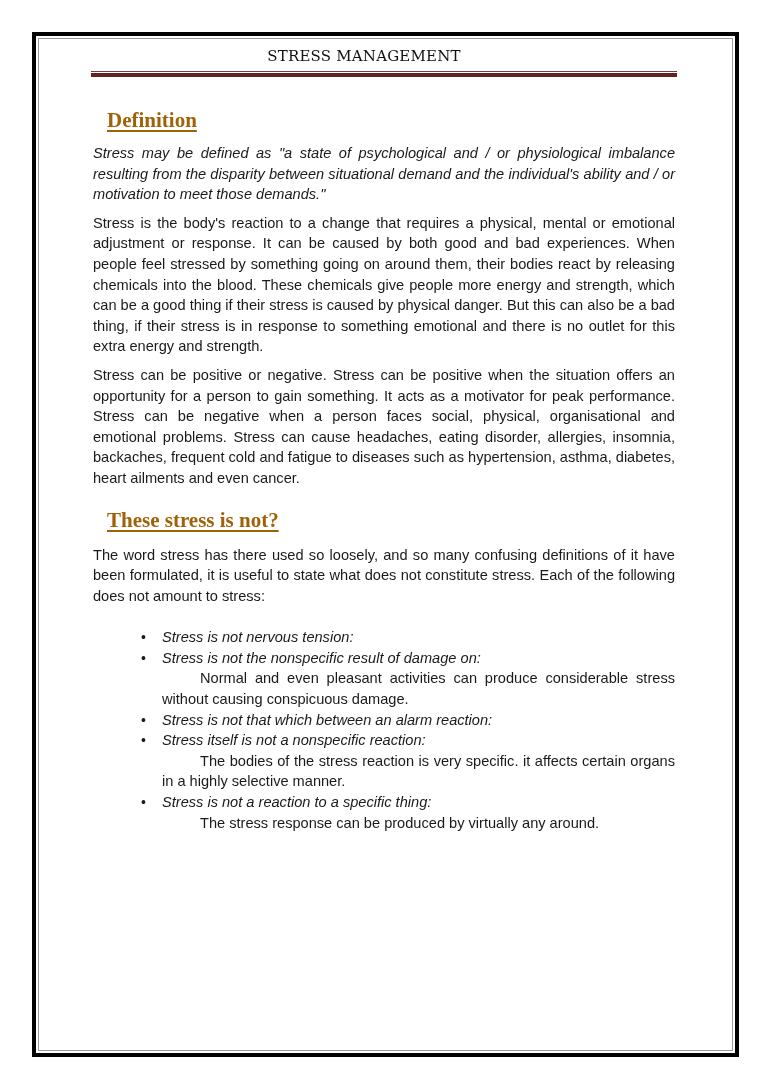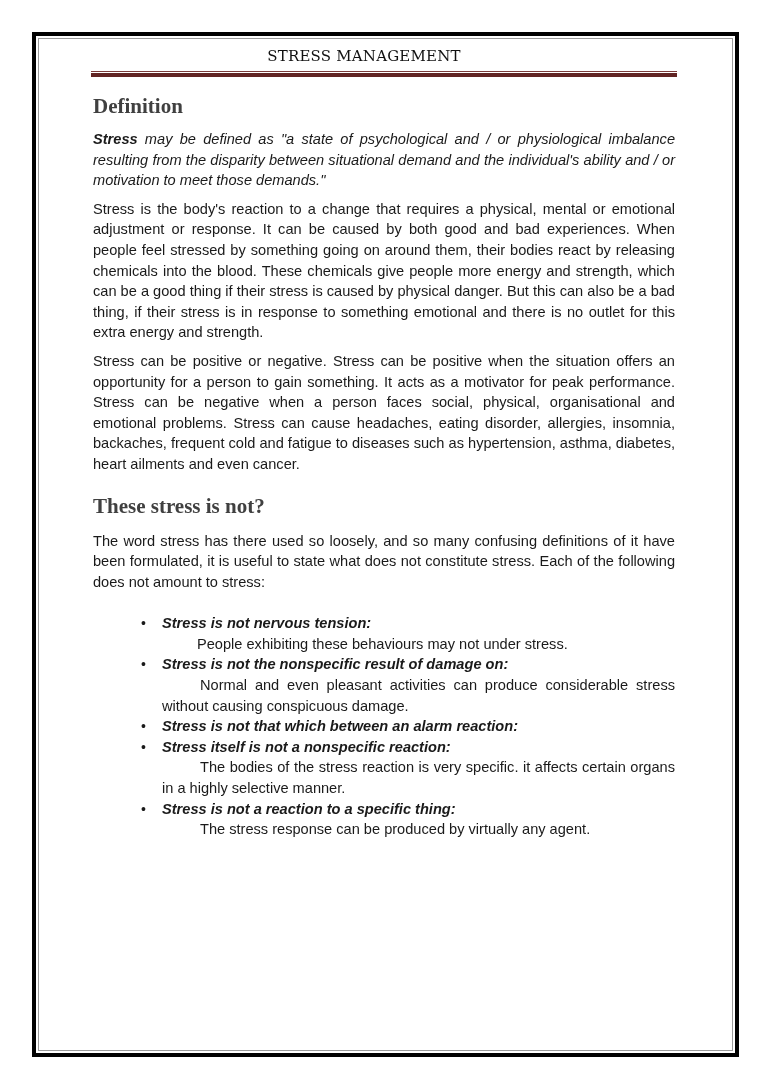--- a/index.html
+++ b/index.html
@@ -21,28 +21,28 @@
     }
     .header-rule-thick {
       position: absolute; left: 91px; width: 586px; top: 73px; height: 4px; background: #622423;
     }
     .content {
       position: absolute; left: 93px; top: 93px; width: 582px;
       font-family: "Liberation Sans", sans-serif; font-size: 14.6px; line-height: 20.6px; color: #1a1a1a;
     }
     h2.section-heading {
       font-family: "Liberation Serif", serif; font-weight: bold; font-size: 21px;
-      text-underline-offset: 3px; margin: 0; line-height: 26px; color: #404040;
+      text-decoration: underline; text-underline-offset: 3px; margin: 14px; line-height: 26px; color: #a16207;
     }
     #h-definition { margin-bottom: 10px; }
     #h-not { margin-top: 18px; margin-bottom: 12px; }
     p { margin: 0; text-align: justify; }
     p + p { margin-top: 8px; }
     .italic { font-style: italic; }
-    .bi { font-weight: bold; font-style: italic; }
+    .bi { font-weight: normal; font-style: italic; }
     ul.bullets { list-style: none; margin: 21px 0 0 0; padding: 0 0 0 69px; }
     ul.bullets li { position: relative; margin: 0; }
     ul.bullets li .bullet {
       position: absolute; left: -21px; top: 0; font-size: 14px;
     }
     .item-title { display: block; }
     .item-desc { display: block; text-align: justify; text-indent: 38px; }
     .item-desc.short { text-indent: 35px; }
   </style>
 </head>
@@ -67,35 +67,34 @@
   <p>Stress can be positive or negative. Stress can be positive when the situation offers an opportunity for a person to gain something. It acts as a motivator for peak performance. Stress can be negative when a person faces social, physical, organisational and emotional problems. Stress can cause headaches, eating disorder, allergies, insomnia, backaches, frequent cold and fatigue to diseases such as hypertension, asthma, diabetes, heart ailments and even cancer.</p>
 
   <h2 class="section-heading" id="h-not">These stress is not?</h2>
 
   <p>The word stress has there used so loosely, and so many confusing definitions of it have been formulated, it is useful to state what does not constitute stress. Each of the following does not amount to stress:</p>
 
   <ul class="bullets">
     <li>
       <span class="bullet">•</span>
       <span class="item-title bi">Stress is not nervous tension:</span>
-      <span class="item-desc short">People exhibiting these behaviours may not under stress.</span>
     </li>
     <li>
       <span class="bullet">•</span>
       <span class="item-title bi">Stress is not the nonspecific result of damage on:</span>
       <span class="item-desc">Normal and even pleasant activities can produce considerable stress without causing conspicuous damage.</span>
     </li>
     <li>
       <span class="bullet">•</span>
       <span class="item-title bi">Stress is not that which between an alarm reaction:</span>
     </li>
     <li>
       <span class="bullet">•</span>
       <span class="item-title bi">Stress itself is not a nonspecific reaction:</span>
       <span class="item-desc">The bodies of the stress reaction is very specific. it affects certain organs in a highly selective manner.</span>
     </li>
     <li>
       <span class="bullet">•</span>
       <span class="item-title bi">Stress is not a reaction to a specific thing:</span>
-      <span class="item-desc">The stress response can be produced by virtually any agent.</span>
+      <span class="item-desc">The stress response can be produced by virtually any around.</span>
     </li>
   </ul>
 </div>
 
 </body></html>

